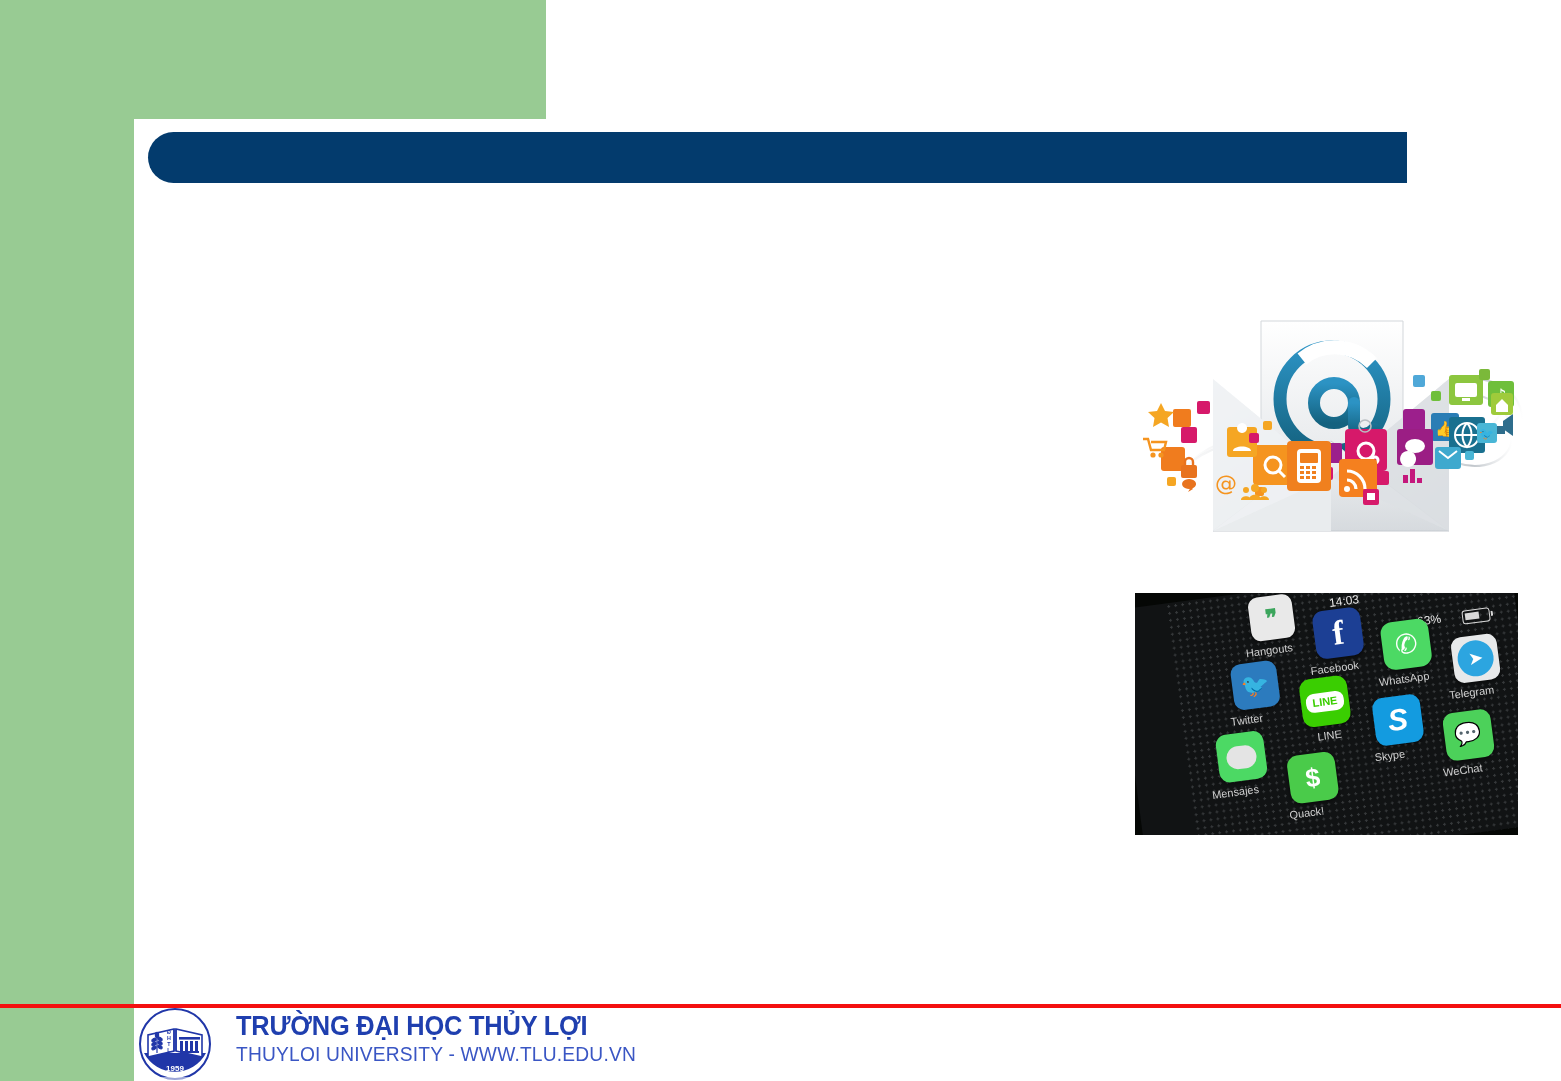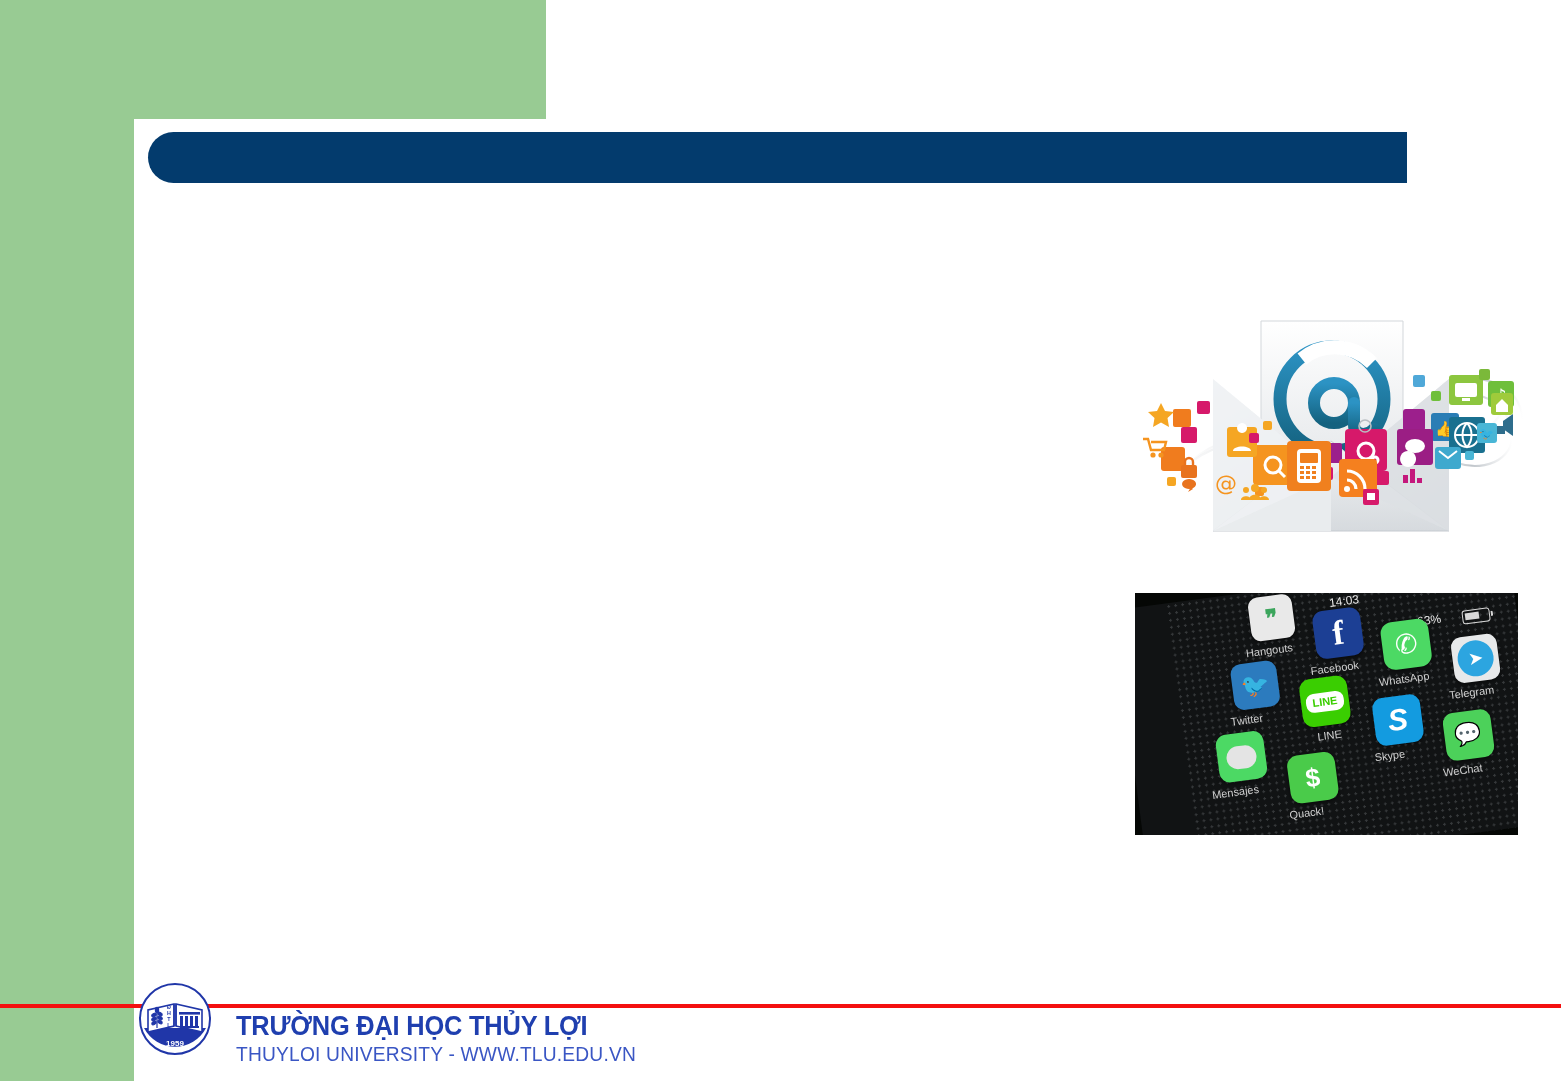--- a/index.html
+++ b/index.html
@@ -97,21 +97,21 @@
 
   
   .red-rule{
     position:absolute;left:0;top:1004px;width:1561px;height:4px;background:#F41010;
   }
   .footer{
     position:absolute;left:134px;top:1008px;width:1427px;height:73px;
     background:#ffffff;display:flex;align-items:center;
   }
   .logo-seal{
-    position:absolute;left:138px;top:982px;width:74px;height:74px;
+    position:absolute;left:138px;top:1007px;width:74px;height:74px;
   }
   .uni-names{
     position:absolute;left:236px;top:1011px;
   }
   .uni-name-vn{
     color:#1F3FAF;font-size:27px;font-weight:bold;
     letter-spacing:-0.2px;line-height:30px;white-space:nowrap;
     transform:scaleX(.94);transform-origin:left center;
   }
   .uni-name-en{

